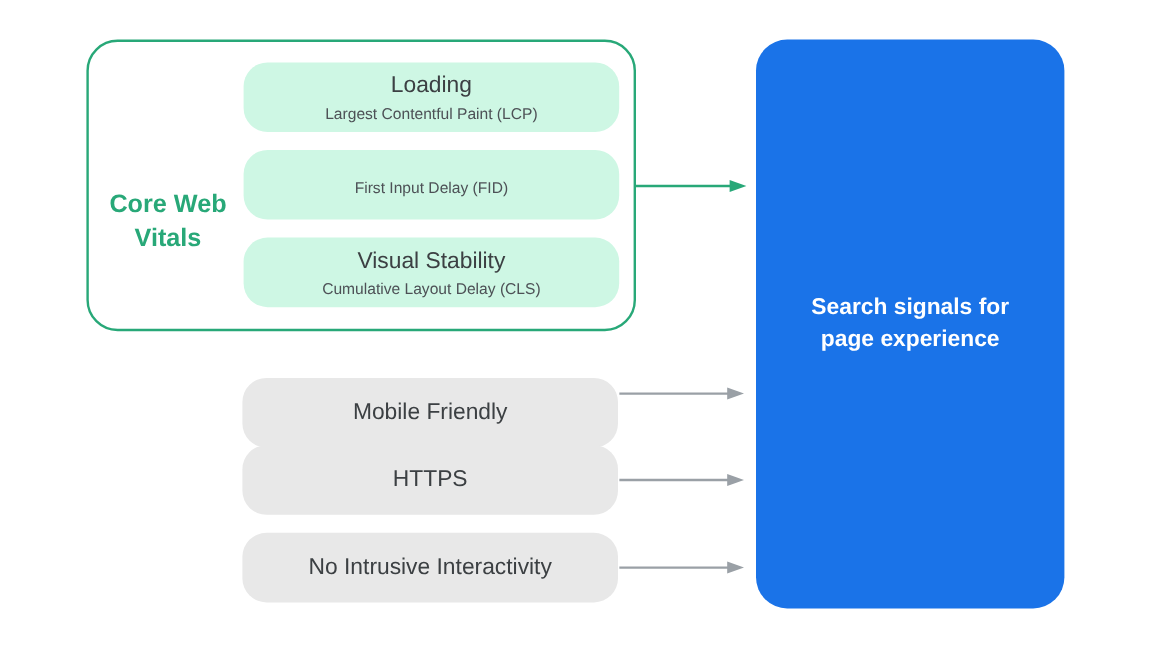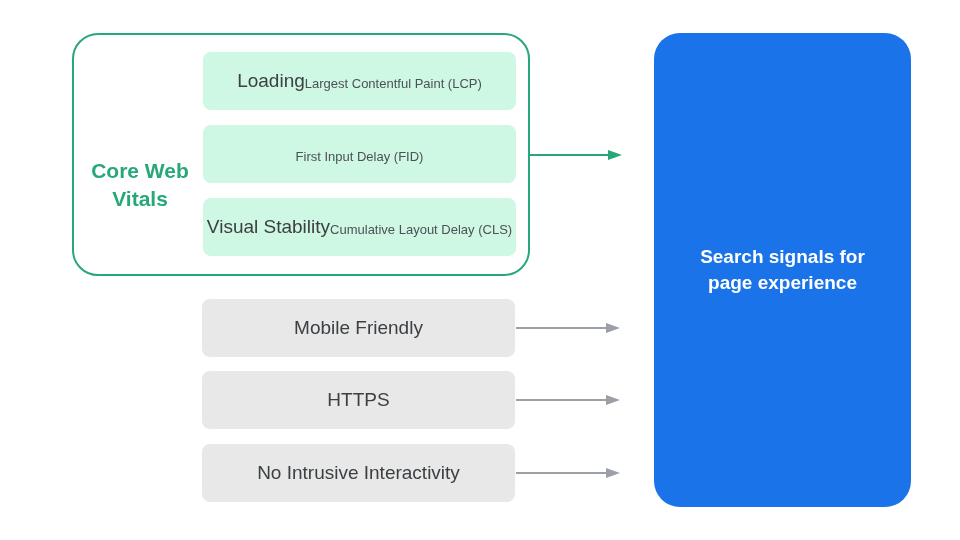--- a/index.html
+++ b/index.html
@@ -11,42 +11,42 @@
   .cwv-box{
     position:absolute;left:72px;top:33px;width:458px;height:243px;
     border:2px solid #28A878;border-radius:26px;box-sizing:border-box;background:#ffffff;
   }
   .cwv-label{
     position:absolute;left:78px;top:121px;width:124px;text-align:center;
     font-weight:bold;font-size:21px;line-height:28px;color:#28A878;margin-top:36px;
   }
   
   .pill{
-    position:absolute;width:313px;height:58px;border-radius:8px;
-    display:flex;flex-direction:row;align-items:center;justify-content:center;
+    position:absolute;width:313px;height:58px;border-radius:20px;
+    display:flex;flex-direction:column;align-items:center;justify-content:center;
     box-sizing:border-box;
   }
   .pill.green{left:203px;background:#CEF7E4;}
   .pill.gray{left:202px;background:#E8E8E8;}
   .p1{top:52px}.p2{top:125px}.p3{top:198px}
-  .g1{top:299px}.g2{top:371px}.g3{top:444px}
+  .g1{top:315px}.g2{top:371px}.g3{top:444px}
   .pill-title{font-size:19px;color:#3C4043;}
   .pill-sub{font-size:13px;color:#4D5156;margin-top:4px;}
   .gray-label{font-size:19px;color:#3C4043;}
   
   .arrow{position:absolute;display:block;}
   .a-green{left:529px;top:148px;}
   .a-g1{left:516px;top:321px;}
   .a-g2{left:516px;top:393px;}
   .a-g3{left:516px;top:466px;}
   
   .blue-box{
     position:absolute;left:630px;top:33px;width:257px;height:474px;
     background:#1A73E8;border-radius:26px;
-    display:flex;align-items:center;justify-content:center;margin-left:24px;
+    display:flex;align-items:center;justify-content:center;
   }
   .blue-text{
     width:170px;text-align:center;color:#FFFFFF;
     font-weight:bold;font-size:19px;line-height:26px;
   }
 </style>
 </head>
 <body>
 
 <div class="canvas">

